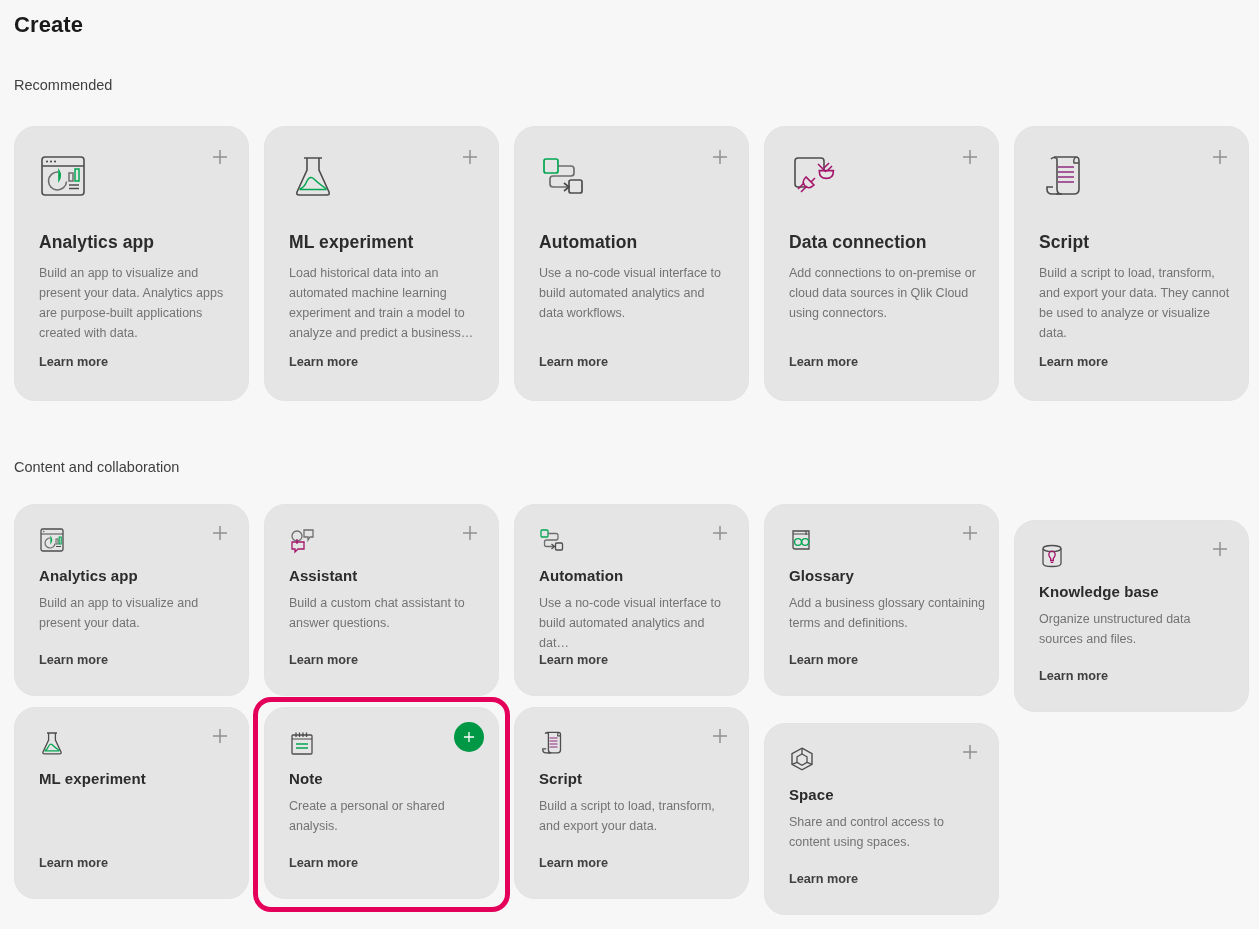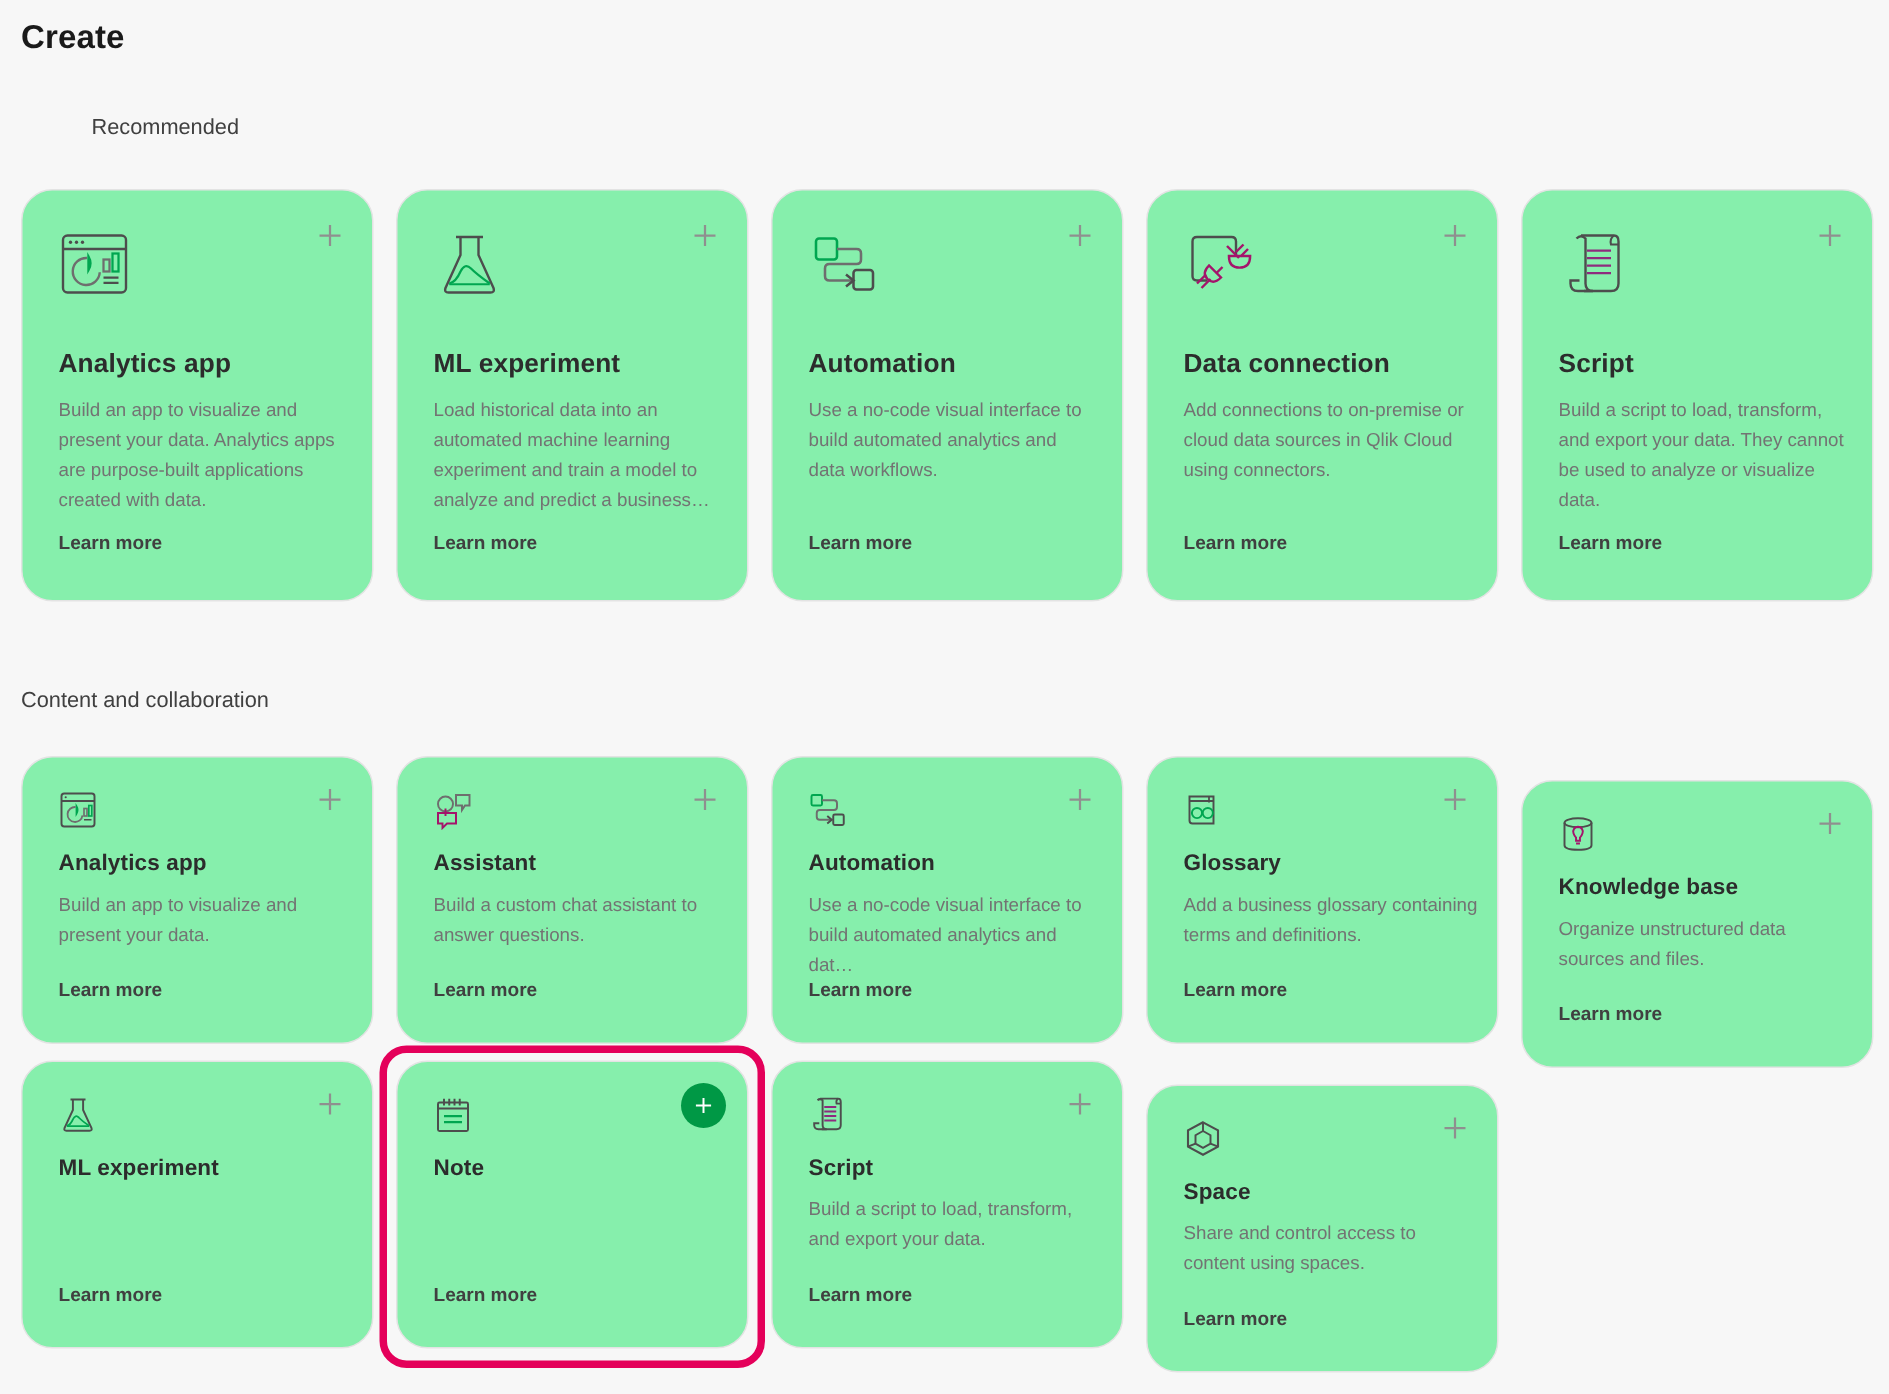--- a/index.html
+++ b/index.html
@@ -22,21 +22,21 @@
   .section { position: absolute; left: 0; width: 1259px; }
   .section-title {
     position: absolute; left: 14px;
     font-size: 14.5px; color: #404040; font-weight: normal;
   }
 
   .grid { position: absolute; left: 14px; display: flex; }
 
   .card {
     position: relative;
-    background: #86efac;
+    background: #e5e5e5;
     border: 1px solid #e3e3e3;
     border-radius: 21px;
     overflow: hidden;
   }
   .card-inner { position: relative; width: 100%; height: 100%; }
 
   
   .grid-lg .card { width: 235px; height: 275px; margin-right: 15px; }
   .grid-lg .card:last-child { margin-right: 0; }
   .grid-lg .card-icon { position: absolute; left: 23px; top: 24px; width: 50px; height: 50px; }
@@ -102,21 +102,21 @@
   .icon-svg { display: block; width: 100%; height: 100%; }
 </style>
 </head>
 <body style="background: rgb(247, 247, 247);">
 
 <div class="page">
 
   <div class="page-title">Create</div>
 
   <div class="section" style="top:0;">
-    <div class="section-title" style="top:77px;margin-left:47px;">Recommended</div>
+    <div class="section-title" style="top:77px;">Recommended</div>
 
     <div class="grid grid-lg" style="top:126px;">
 
       <div class="card">
         <div class="card-inner">
           <div class="card-icon">
             <svg class="icon-svg" viewBox="0 0 50 50">
               <rect x="4" y="6" width="42" height="38" rx="3" fill="none" stroke="#4d4d4d" stroke-width="1.6"></rect>
               <line x1="4" y1="15" x2="46" y2="15" stroke="#4d4d4d" stroke-width="1.6"></line>
               <circle cx="9" cy="10.5" r="1.1" fill="#4d4d4d"></circle>
@@ -401,20 +401,21 @@
               <line x1="8" y1="19" x2="20" y2="19" stroke="#00a650" stroke-width="1.5"></line>
             </svg>
           </div>
           <div class="plus-active" style="right: 14px; top: 14px; background: rgb(0, 152, 69);">
             <svg viewBox="0 0 18 18" width="14" height="14">
                 <line x1="9" y1="2.5" x2="9" y2="15.5" stroke="#ffffff" stroke-width="1.7"></line>
                 <line x1="2.5" y1="9" x2="15.5" y2="9" stroke="#ffffff" stroke-width="1.7"></line>
               </svg>
           </div>
           <div class="card-title">Note</div>
+          <div class="card-desc">Create a personal or shared analysis.</div>
           <div class="card-link">Learn more</div>
         </div>
       </div>
 
       <div class="card">
         <div class="card-inner">
           <div class="card-icon">
             <svg class="icon-svg" viewBox="0 0 28 28">
               <path d="M7 4.5 Q8.7 3 10.4 4.5 L10.4 21 Q10.4 23.8 13.2 23.8 L7.6 23.8 Q4.8 23.8 4.8 21 L4.8 19.8 L8.2 19.8" fill="none" stroke="#4d4d4d" stroke-width="1.3"></path>
               <path d="M8.7 3.4 L20.8 3.4 Q22.5 3.4 22.5 5.6 L22.5 21 Q22.5 23.8 19.7 23.8 L9.8 23.8" fill="none" stroke="#4d4d4d" stroke-width="1.3"></path>

